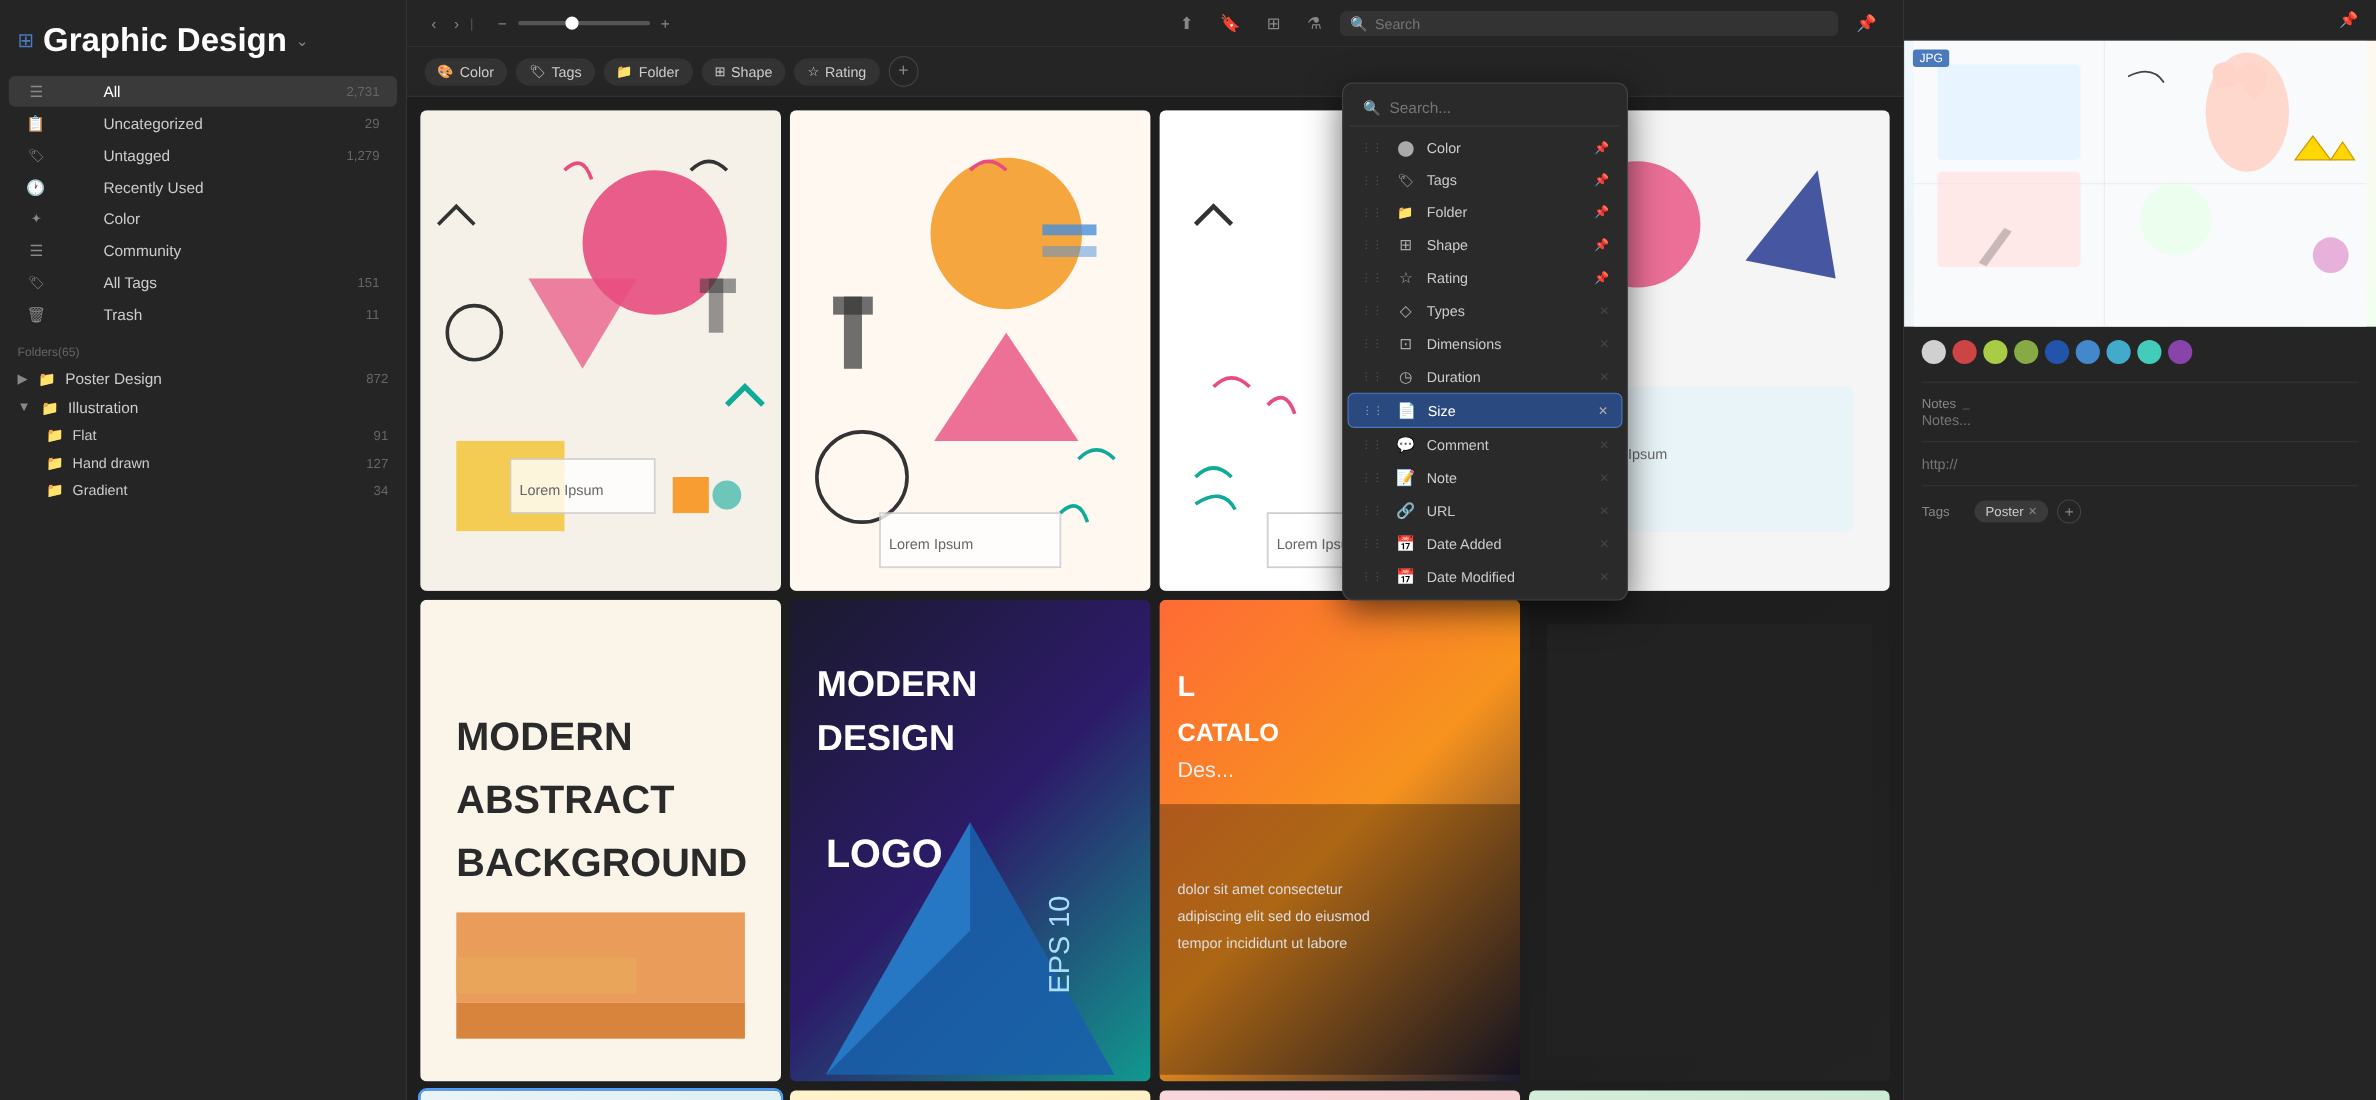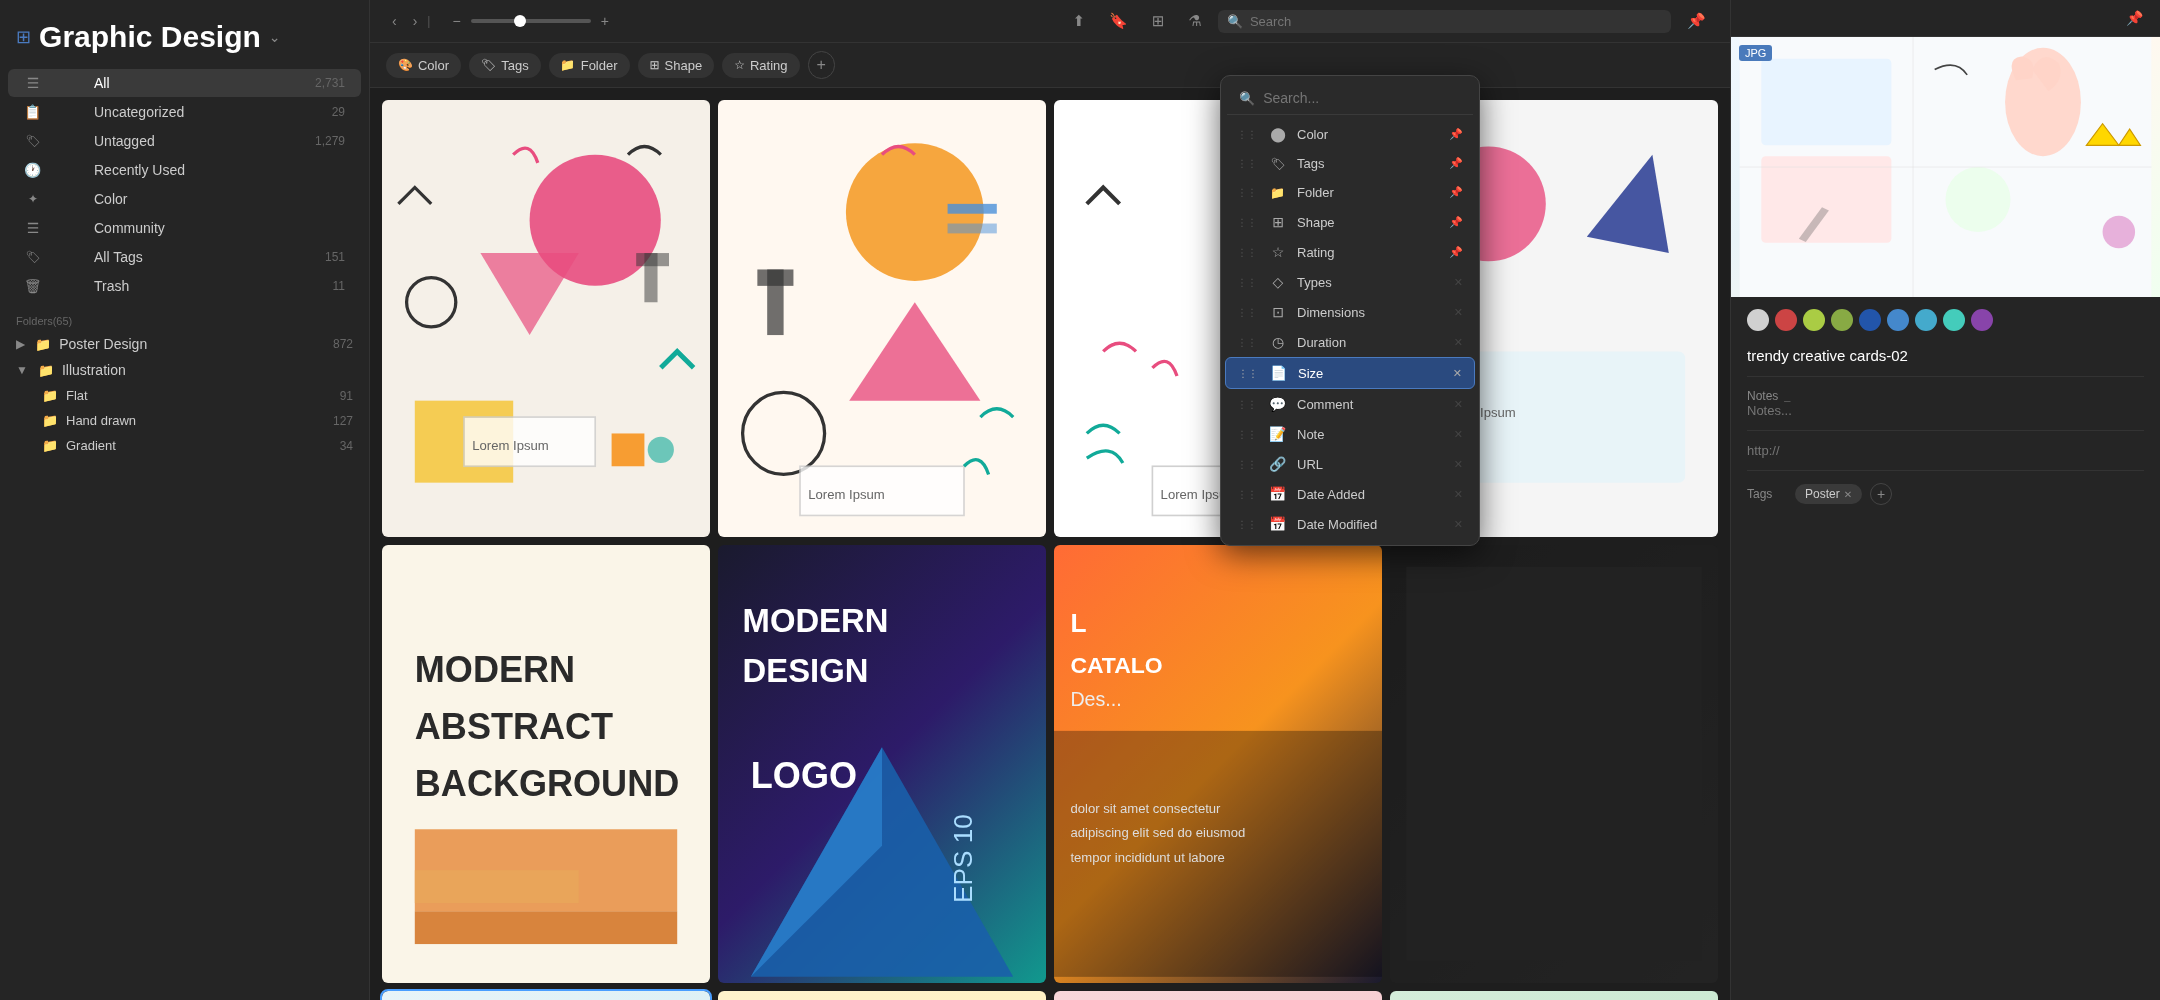--- a/index.html
+++ b/index.html
@@ -865,21 +865,20 @@
     <div class="swatch" style="background:#cc4444;"></div>
     <div class="swatch" style="background:#aacc44;"></div>
     <div class="swatch" style="background:#88aa44;"></div>
     <div class="swatch" style="background:#2255aa;"></div>
     <div class="swatch" style="background:#4488cc;"></div>
     <div class="swatch" style="background:#44aacc;"></div>
     <div class="swatch" style="background:#44ccbb;"></div>
     <div class="swatch" style="background:#8844aa;"></div>
   </div>
 
-  <div class="panel-title">trendy creative cards-02</div>
 
   <div class="panel-divider"></div>
 
   <div class="panel-section">
     <div style="display:flex;align-items:center;gap:6px;">
       <span style="font-size:12px;color:#888;">Notes</span>
       <span style="color:#666;font-size:11px;">_</span>
     </div>
     <input class="panel-input" type="text" placeholder="Notes..." style="">
   </div>

